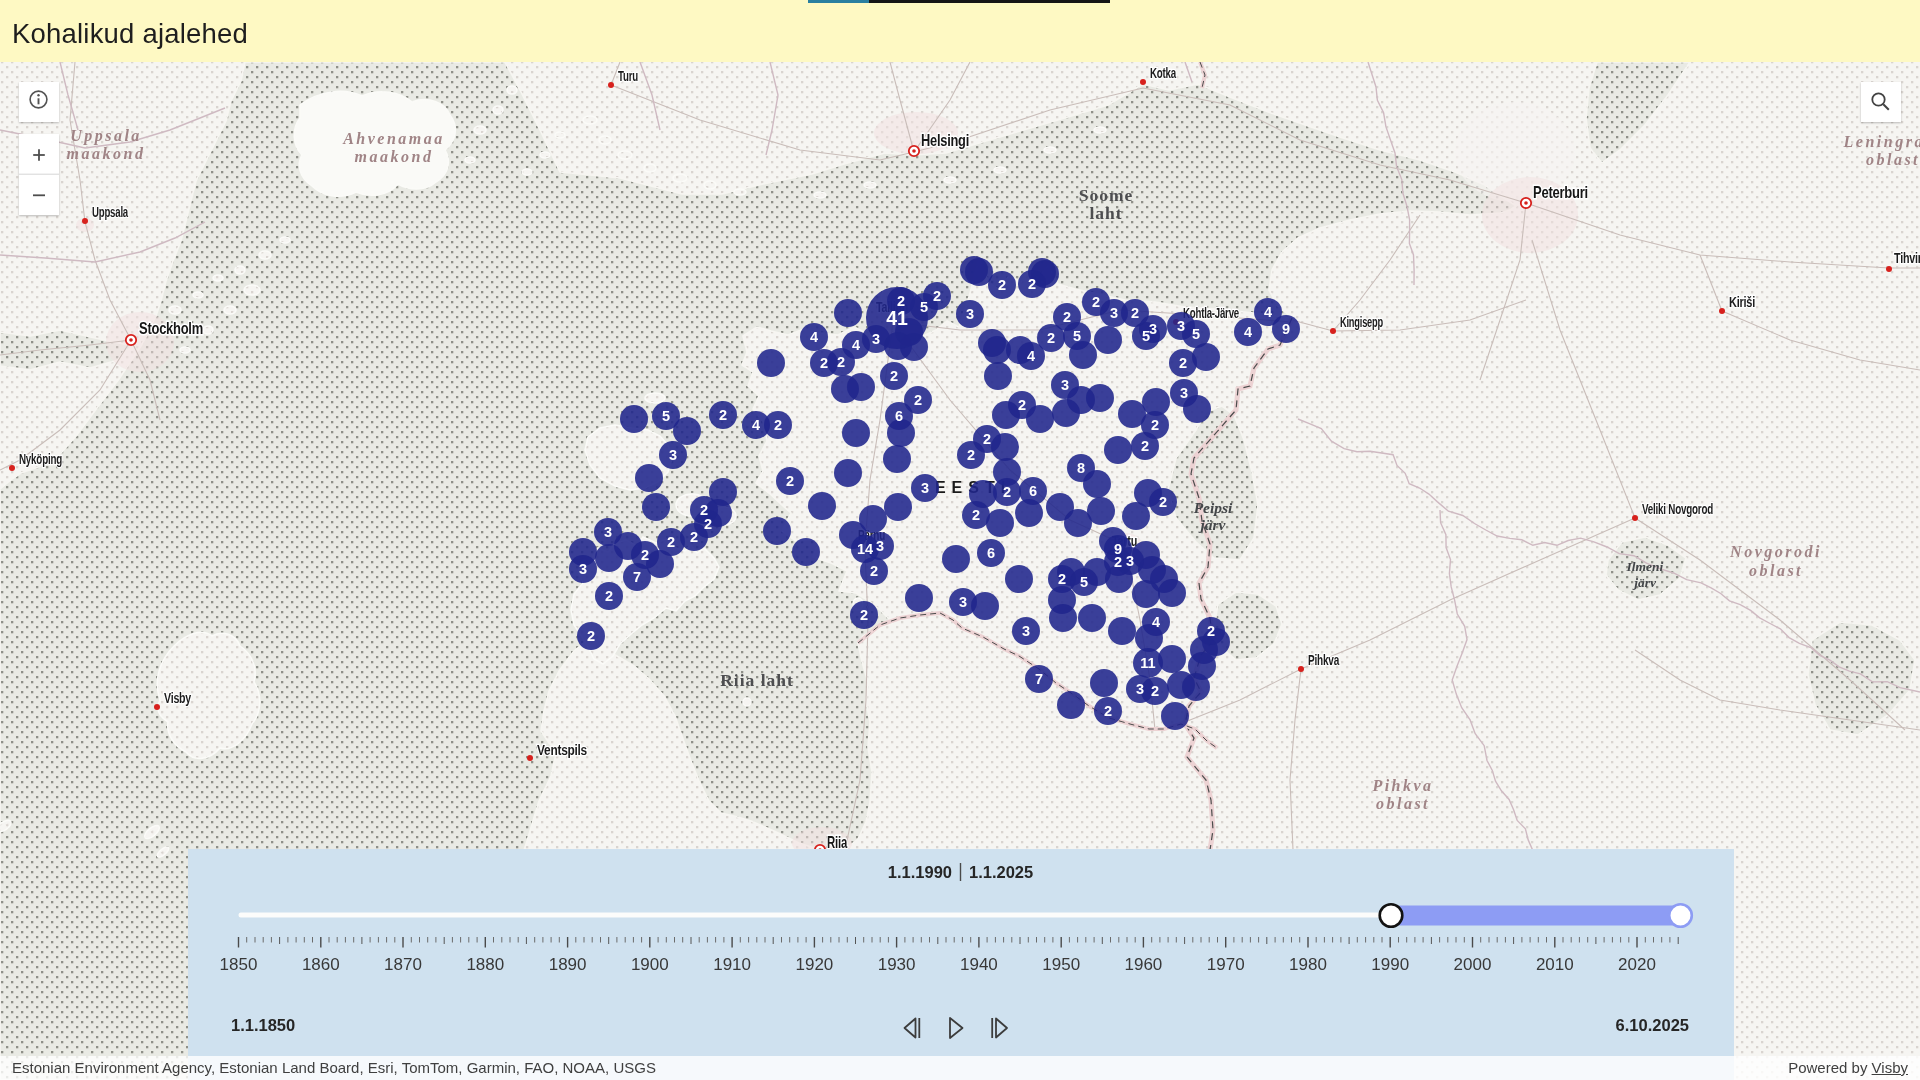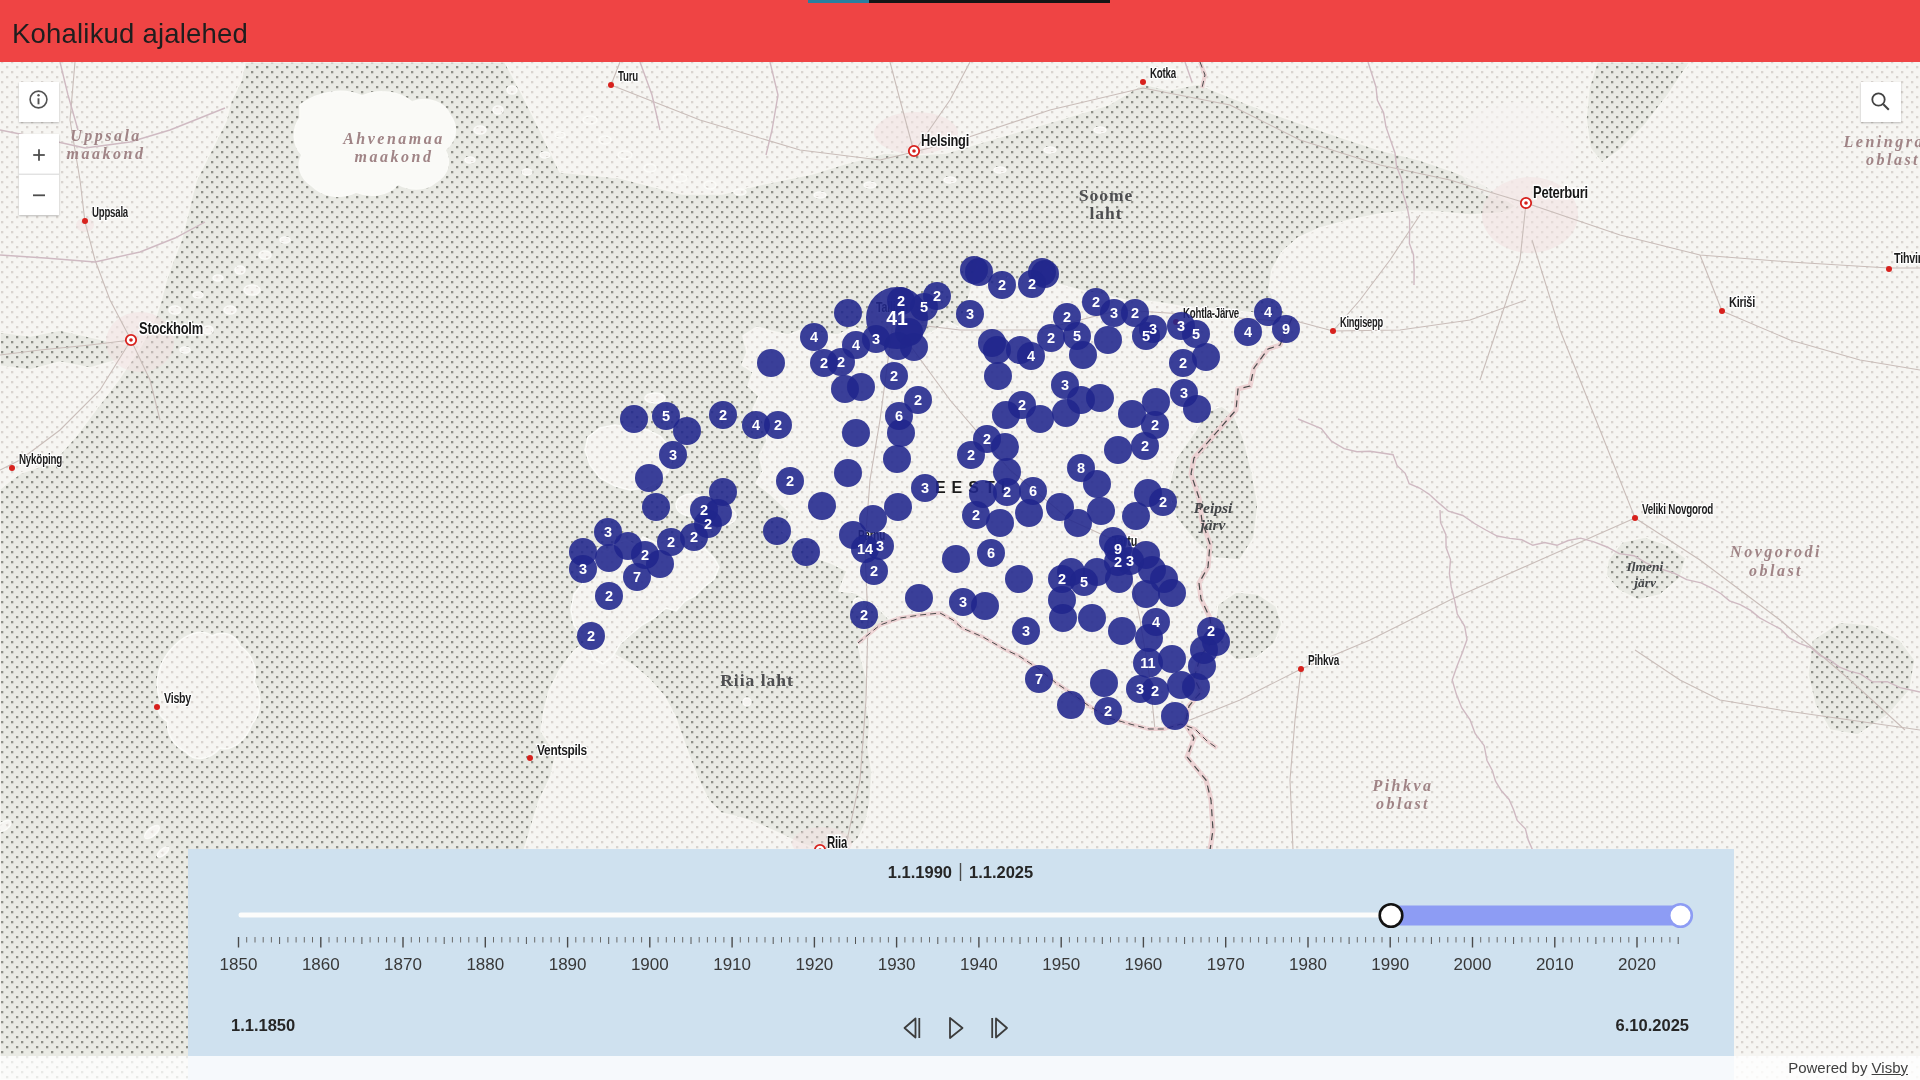--- a/index.html
+++ b/index.html
@@ -1,18 +1,18 @@
 <!DOCTYPE html>
 <html lang="et"><head>
 <meta charset="utf-8">
 <title>Kohalikud ajalehed</title>
 <style>
   html,body{margin:0;padding:0;width:1920px;height:1080px;overflow:hidden;
     font-family:"Liberation Sans",sans-serif;background:#f6f5f2;}
-  #header{position:absolute;left:0;top:0;width:1920px;height:62px;background:#ef4444;z-index:5;}
+  #header{position:absolute;left:0;top:0;width:1920px;height:62px;background:#fef9c3;z-index:5;}
   #header h1{margin:0;padding:18px 0 0 12px;font-size:27.5px;font-weight:400;color:#1e1e1e;letter-spacing:0.2px;}
   #topbar1{position:absolute;left:808px;top:0;width:61px;height:3px;background:#2a7fa0;z-index:9;}
   #topbar2{position:absolute;left:869px;top:0;width:241px;height:3px;background:#151515;z-index:9;}
   #map{position:absolute;left:0;top:62px;width:1920px;height:1018px;}
   .btn{position:absolute;background:#fff;box-shadow:0 1px 2px rgba(0,0,0,0.25);z-index:6;}
   #panel{position:absolute;left:188px;top:849px;width:1546px;height:256px;background:#cfe1ef;z-index:6;}
   #attr{position:absolute;left:0;top:1056px;width:1920px;height:24px;background:rgba(255,255,255,0.8);z-index:7;
     font-size:15px;color:#3f3f3f;}
   #attr .l{position:absolute;left:12px;top:3px;}
   #attr .r{position:absolute;right:12px;top:3px;}
@@ -712,14 +712,15 @@
 <g stroke="#3c3c3c" stroke-width="1.8" fill="none" stroke-linejoin="round">
 <path d="M915.5 1018.5 L904.5 1028 L915.5 1037.5 Z M919.3 1018 L919.3 1038"></path>
 <path d="M950 1018 L962.5 1028 L950 1038 Z"></path>
 <path d="M992.2 1018 L992.2 1038 M996 1018.5 L1007 1028 L996 1037.5 Z"></path>
 </g>
 </g>
 </svg>
 </div>
 
 <div id="attr">
+    <span class="l">Estonian Environment Agency, Estonian Land Board, Esri, TomTom, Garmin, FAO, NOAA, USGS</span>
     <span class="r">Powered by <u>Visby</u></span>
   </div>
 
 </body></html>

